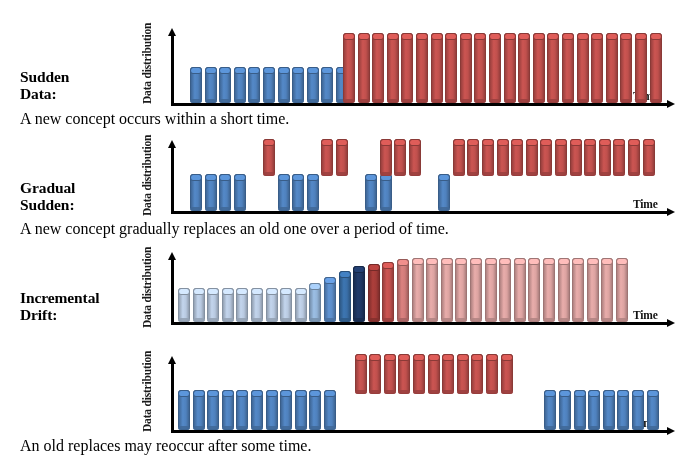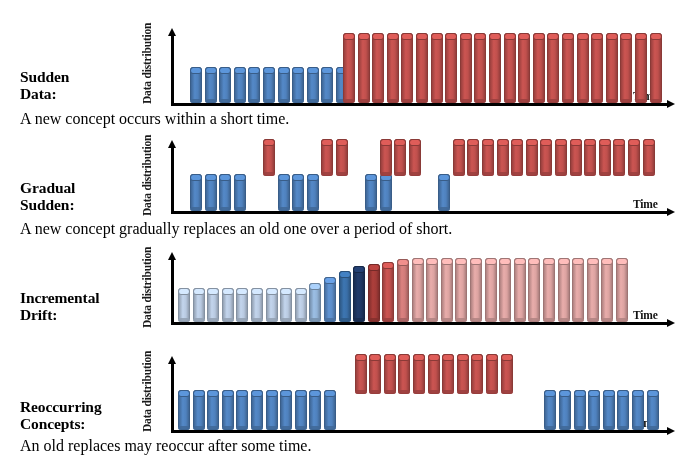--- a/index.html
+++ b/index.html
@@ -287,21 +287,21 @@
           <div class="bot" style="background: rgb(154, 64, 62);"></div>
           <div class="cap" style="background: rgb(223, 93, 89); border: 1px solid rgb(138, 58, 55);"></div>
         </div>
       </div>
   </div>
 </div>
 
 <div class="panel" style="top:132px;height:110px;">
   <div class="label-block" style="top:47px;">Gradual
 Sudden:</div>
-  <div class="caption" style="top:88px;">A new concept gradually replaces an old one over a period of short.</div>
+  <div class="caption" style="top:88px;">A new concept gradually replaces an old one over a period of time.</div>
 
   <div class="chart" style="left:0;top:0;width:688px;height:110px;">
     <div class="axis-label" style="left:141px;top:12px;height:72px;">Data
 distribution</div>
     <div class="axis-v" style="left:171px;top:14px;height:67px;"></div>
     <div class="axis-h" style="left:171px;top:79px;width:497px;"></div>
     <div class="time-label" style="left:633px;top:66px;">Time</div>
     <div id="bars-p2">
         <div class="bar" style="left: 190px; top: 42px; width: 12px; height: 37px;">
           <div class="body" style="background: linear-gradient(to right, rgb(63, 103, 151) 0%, rgb(84, 137, 200) 38%, rgb(79, 129, 189) 70%, rgb(62, 101, 147) 100%); border: 1px solid rgb(57, 93, 136);"></div>
@@ -621,22 +621,20 @@
         <div class="bar" style="left: 616px; top: 16px; width: 12px; height: 64px;">
           <div class="body" style="background: linear-gradient(to right, rgb(176, 130, 129) 0%, rgb(233, 173, 171) 38%, rgb(220, 163, 161) 70%, rgb(172, 127, 126) 100%); border: 1px solid rgb(158, 117, 116);"></div>
           <div class="bot" style="background: rgb(176, 130, 129);"></div>
           <div class="cap" style="background: rgb(255, 189, 187); border: 1px solid rgb(158, 117, 116);"></div>
         </div>
       </div>
   </div>
 </div>
 
 <div class="panel" style="top:354px;height:118px;">
-  <div class="label-block" style="top:44px;">Reoccurring
-Concepts:</div>
   <div class="caption" style="top:83px;">An old replaces may reoccur after some time.</div>
 
   <div class="chart" style="left:0;top:0;width:688px;height:118px;">
     <div class="axis-label" style="left:141px;top:6px;height:72px;">Data
 distribution</div>
     <div class="axis-v" style="left:171px;top:8px;height:70px;"></div>
     <div class="axis-h" style="left:171px;top:76px;width:497px;"></div>
     <div class="time-label" style="left:633px;top:63px;">Time</div>
     <div id="bars-p4">
         <div class="bar" style="left: 178px; top: 36px; width: 12px; height: 40px;">

